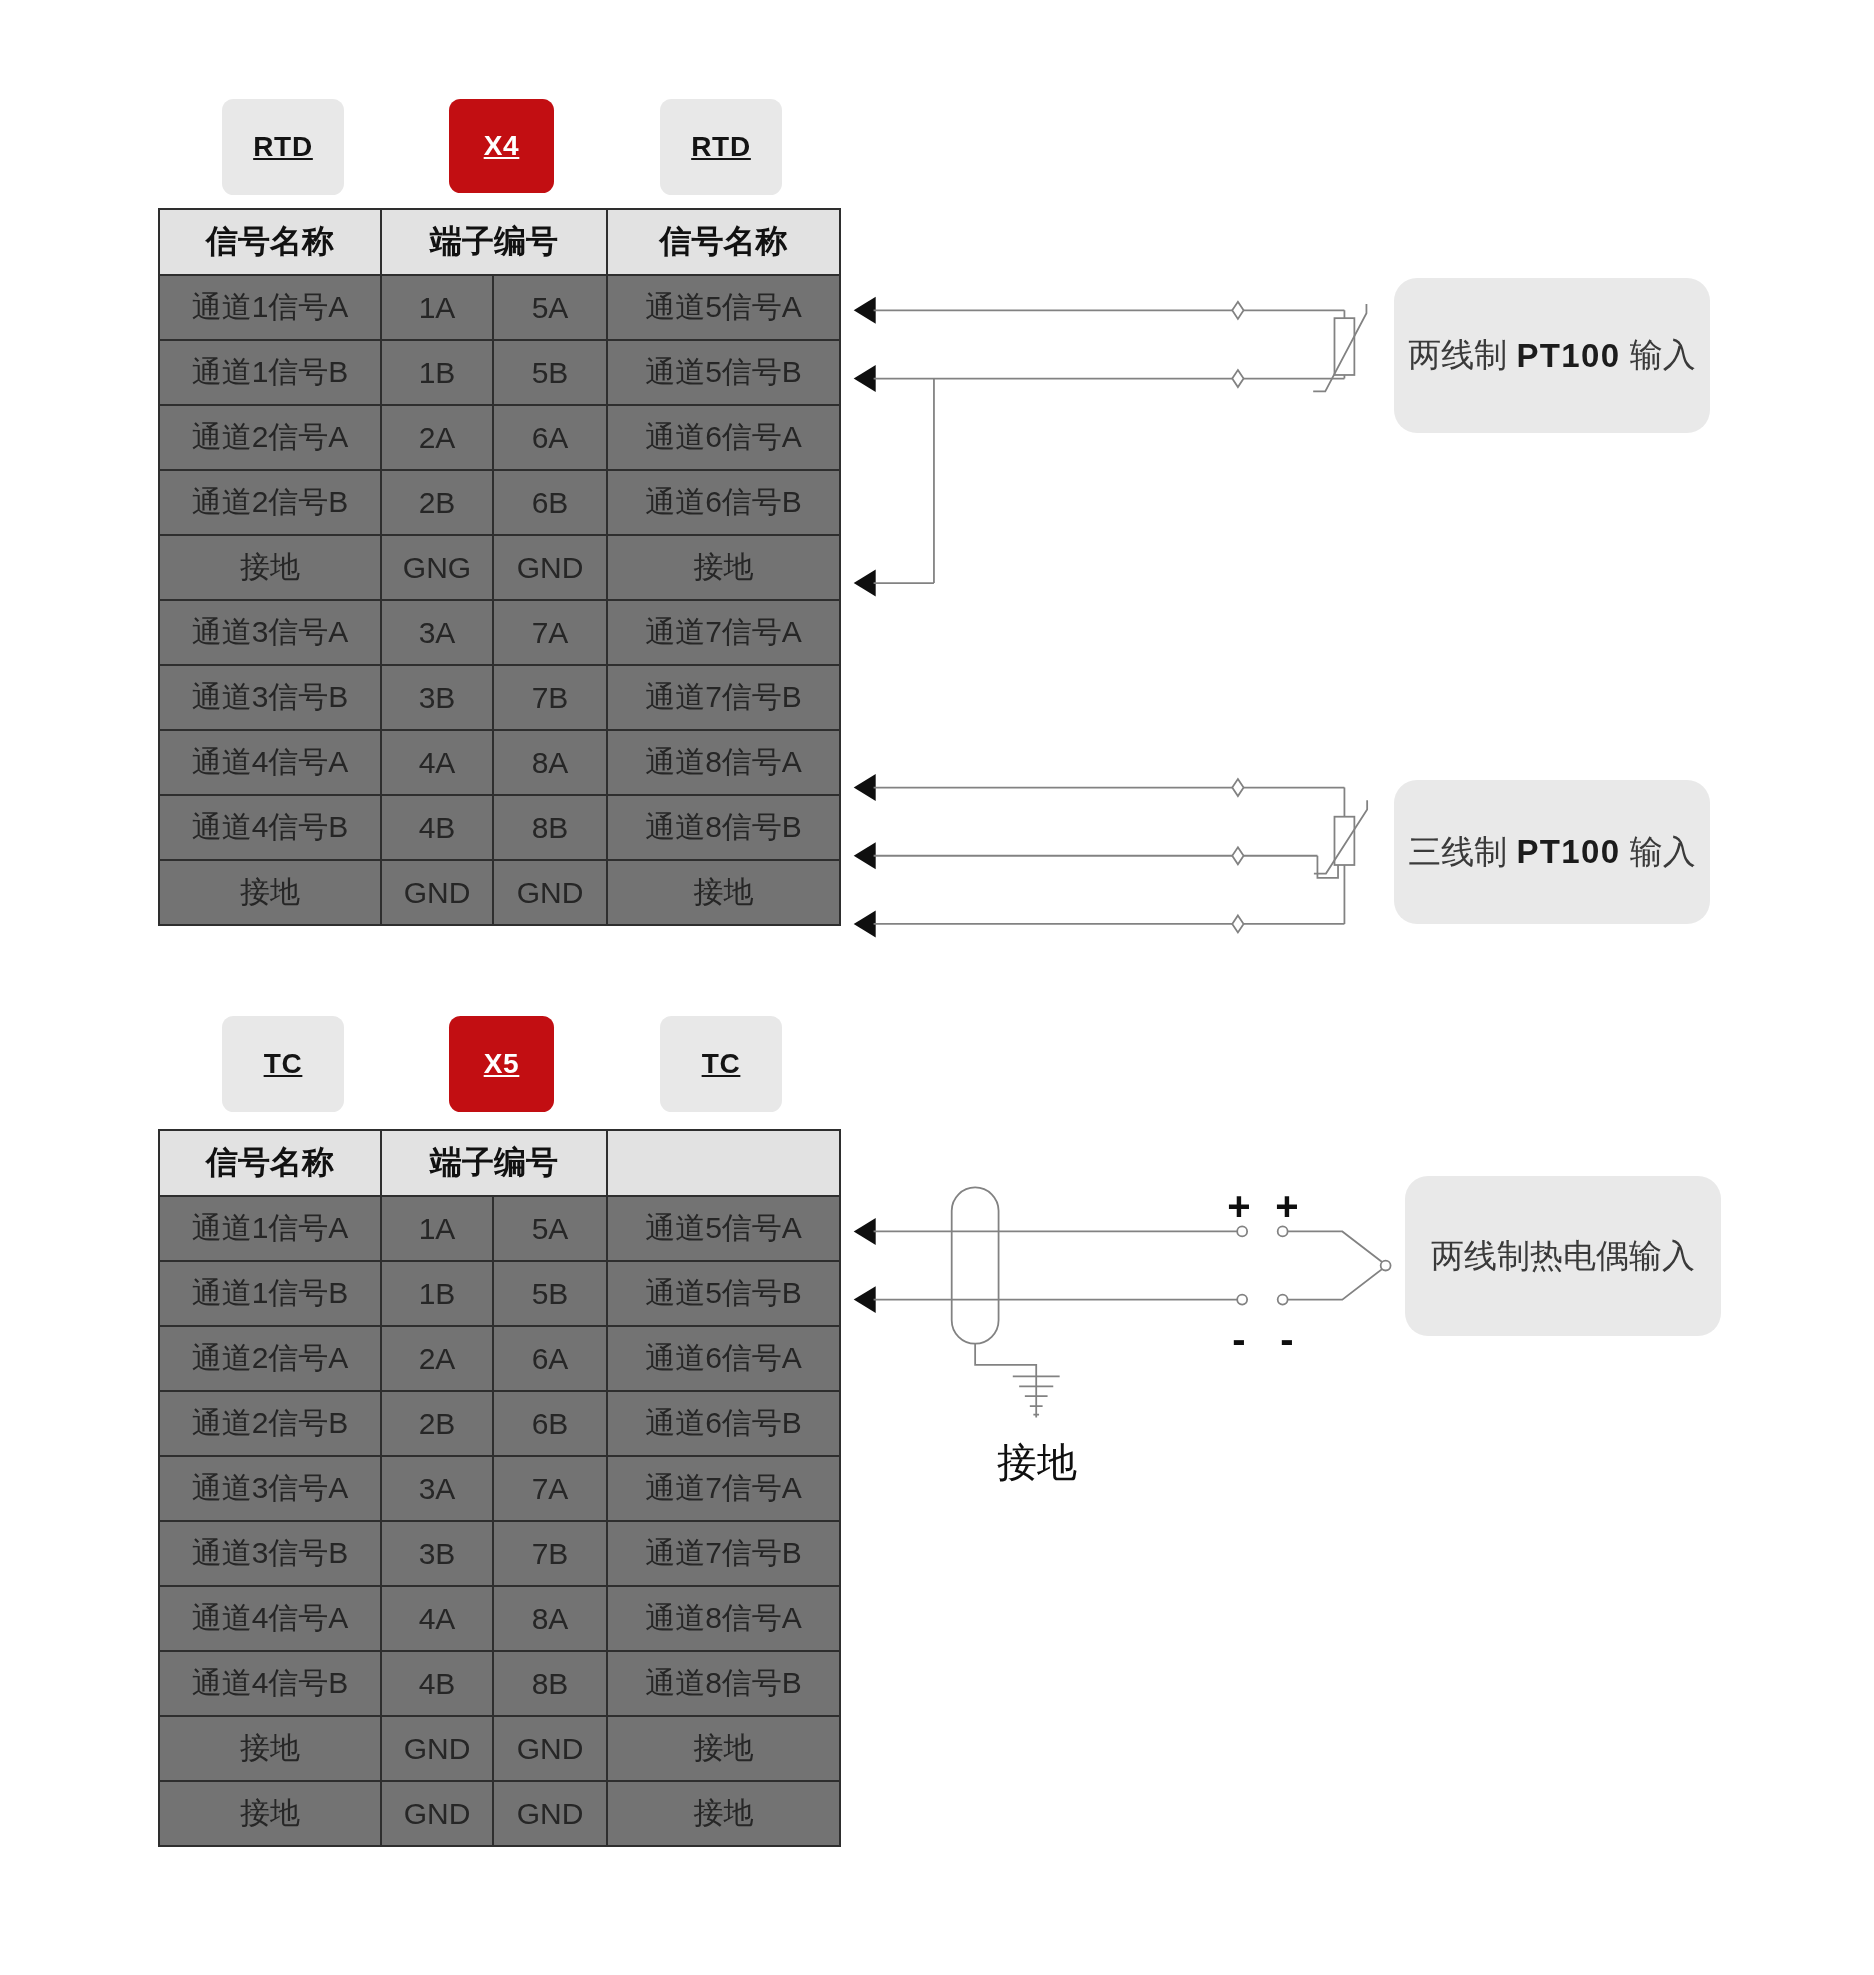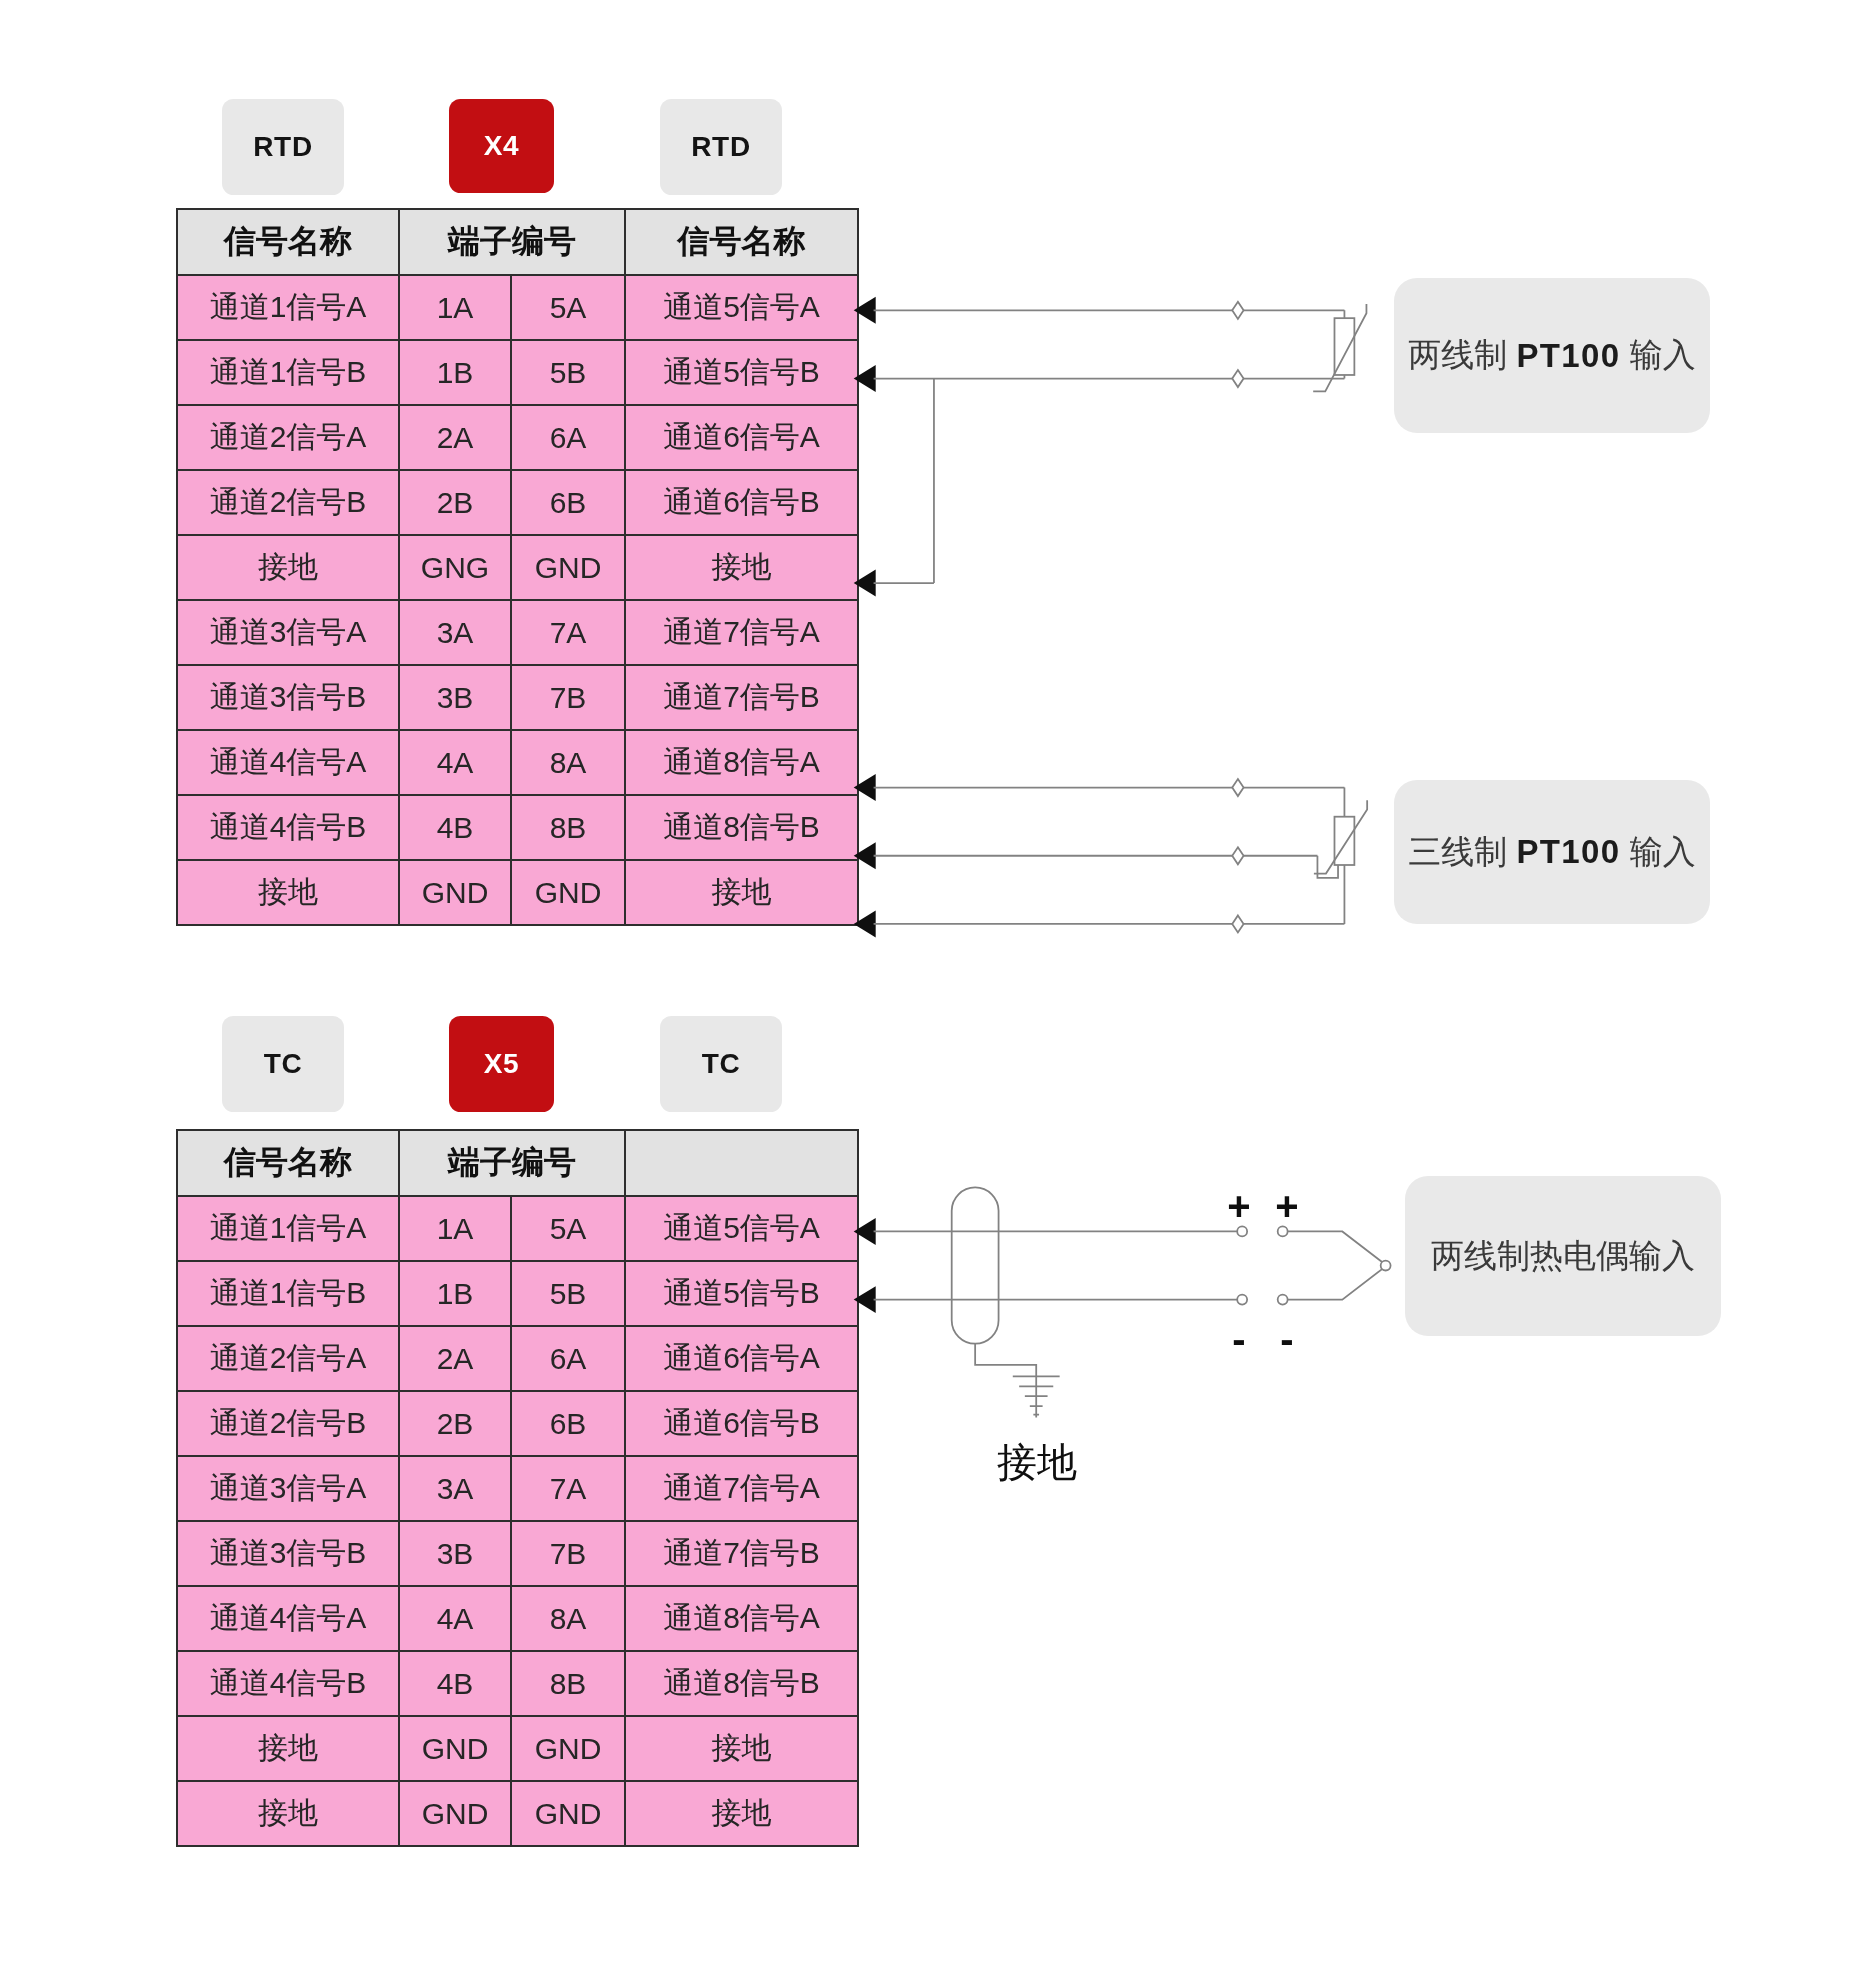--- a/index.html
+++ b/index.html
@@ -6,28 +6,28 @@
   .canvas {
     position:relative; width:1875px; height:1975px; background:#ffffff; overflow:hidden;
     font-family:"Liberation Sans", sans-serif;
   }
   .page-title {
     position:absolute; left:281px; top:34px; margin:0;
     font-size:41px; font-weight:bold; color:#0a0a0a; letter-spacing:0.7px;
   }
   .badge {
     position:absolute; display:flex; align-items:center; justify-content:center;
-    border-radius:11.4px; font-weight:bold; font-size:28px; letter-spacing:0.7px;
+    border-radius:11.4px; font-weight:bold; font-size:28px; letter-spacing:0.7px;text-decoration:underline;
   }
   .badge.gray { background:#e8e8e8; color:#141414; }
   .badge.red  { background:#c20e12; color:#ffffff; }
 
   table.sig-table {
-    position:absolute; left:176px; border-collapse:collapse; table-layout:fixed;
-    width:680px; background:#f9a8d4; border:2.8px solid #1f1f1f;
+    position:absolute; left:158px; border-collapse:collapse; table-layout:fixed;
+    width:680px; background:#737373; border:2.8px solid #1f1f1f;
   }
   table.sig-table th, table.sig-table td {
     border:2.1px solid #2e2e2e; padding:0; text-align:center; vertical-align:middle;
     overflow:hidden; white-space:nowrap;
   }
   table.sig-table th {
     background:#e2e2e2; font-size:32px; font-weight:bold; color:#111; height:64px;
   }
   table.sig-table td { font-size:30px; color:#262626; height:63px; }
 

